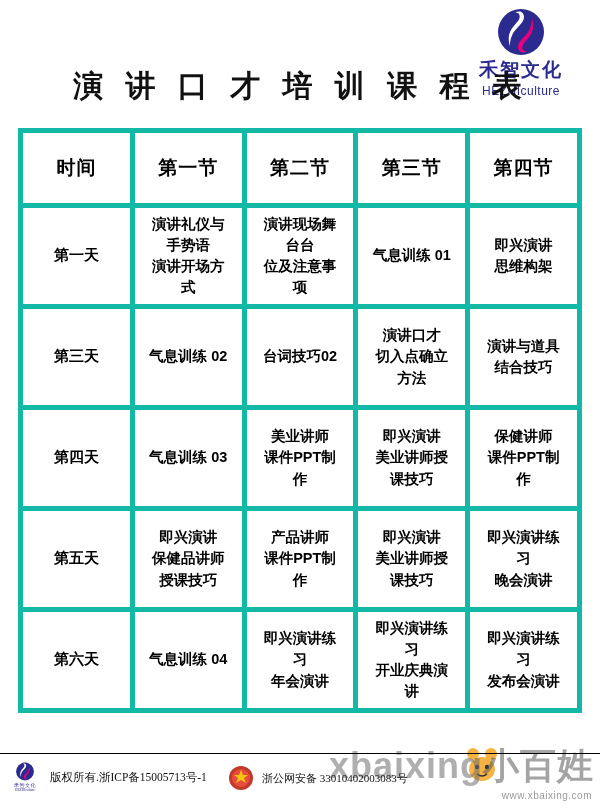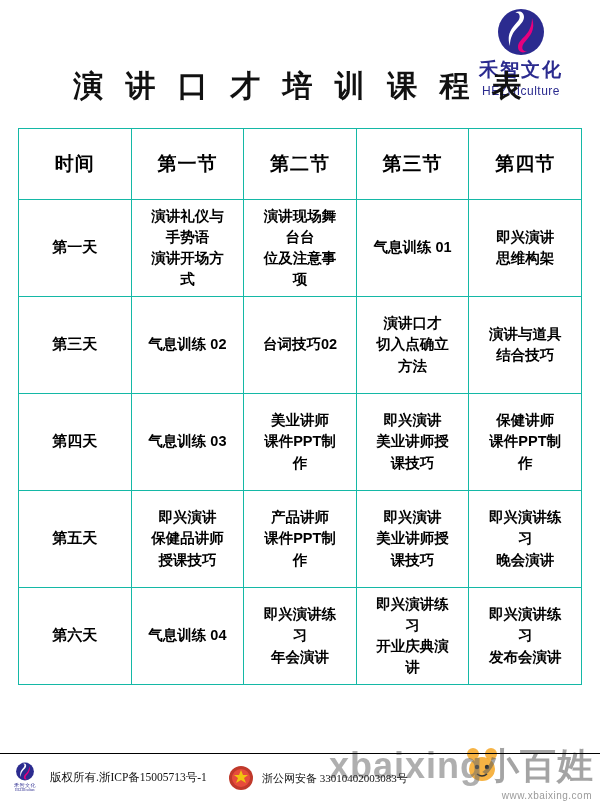--- a/index.html
+++ b/index.html
@@ -65,21 +65,21 @@
     left: 18px;
     width: 564px;
   }
   table.schedule {
     border-collapse: collapse;
     width: 100%;
     table-layout: fixed;
   }
   table.schedule td,
   table.schedule th {
-    border: 1px solid #14b8a6;
+    border: 5px solid #14b8a6;
     text-align: center;
     vertical-align: middle;
     font-size: 14.5px;
     line-height: 1.45;
     padding: 4px 13px;
     font-weight: bold;
   }
   table.schedule thead td {
     height: 62px;
     font-size: 19px;

